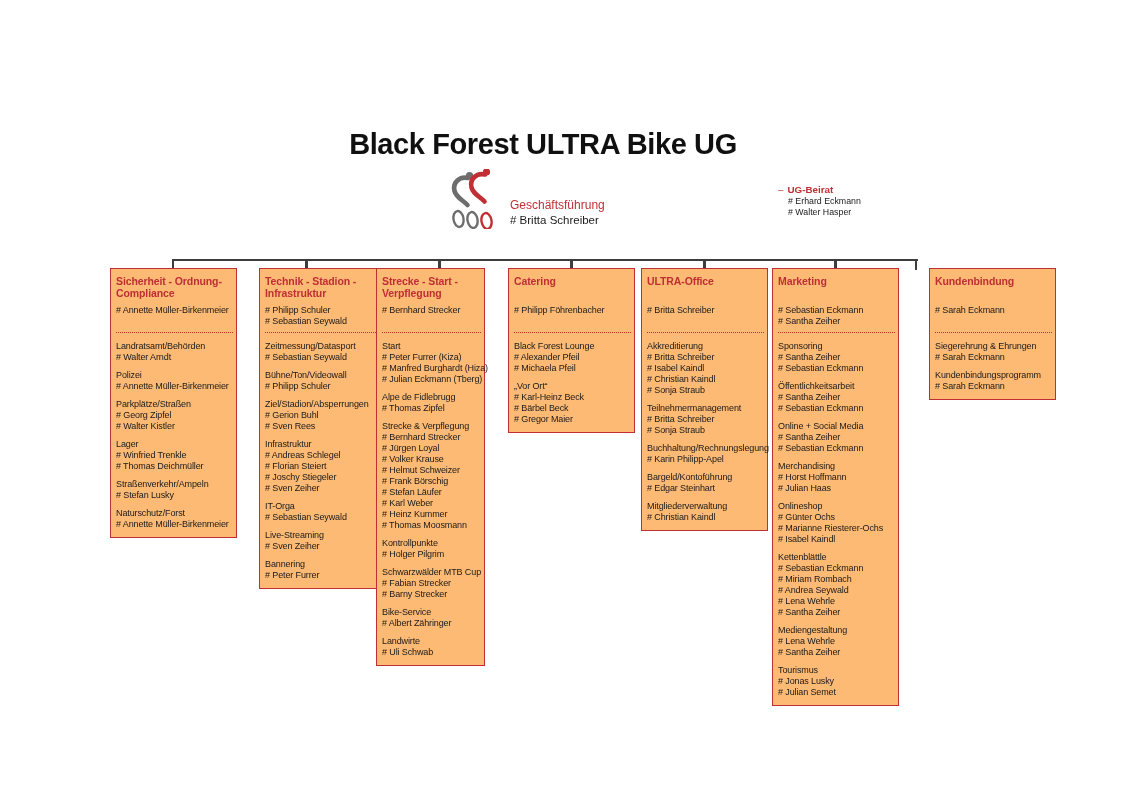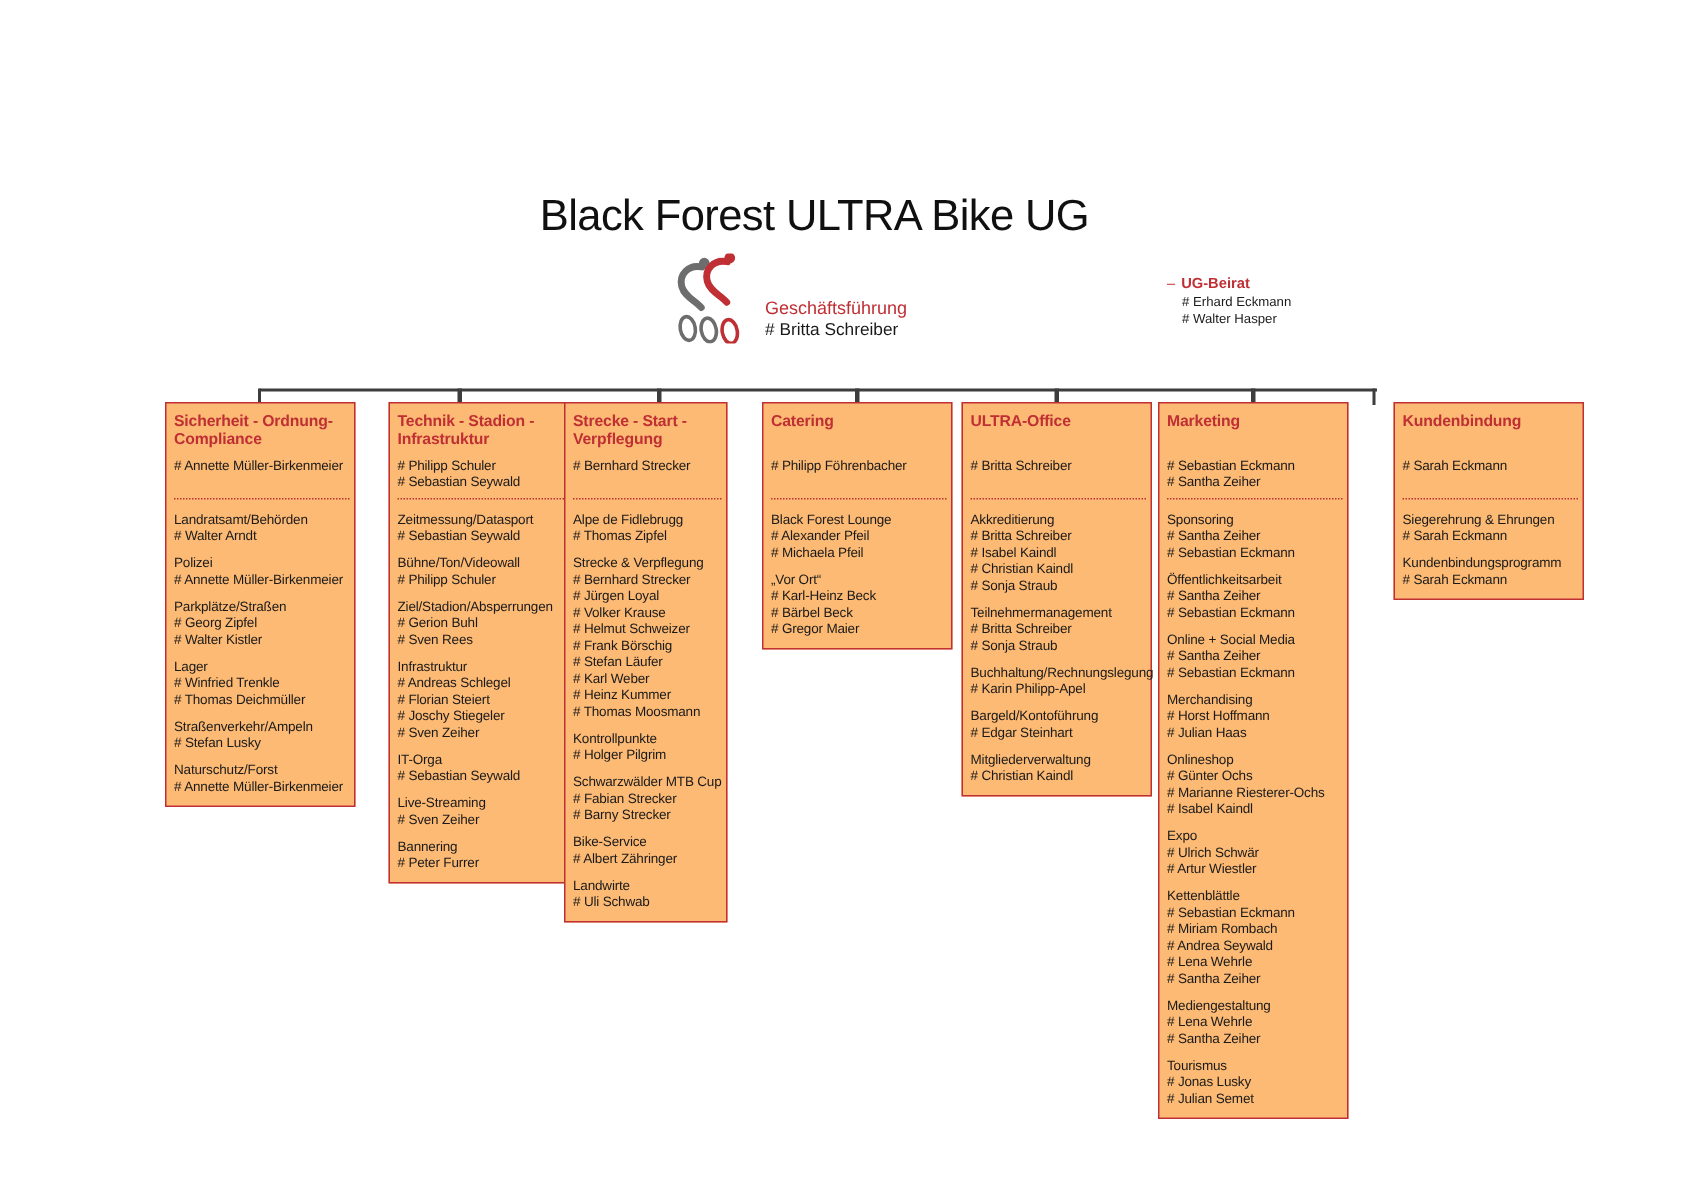--- a/index.html
+++ b/index.html
@@ -8,21 +8,21 @@
     --line:#3d3d3d;
     --logo-gray:#6d6d6d;
   }
   html,body{margin:0;padding:0;}
   body{
     width:1131px;height:800px;background:#ffffff;position:relative;overflow:hidden;
     font-family:"Liberation Sans",sans-serif;color:var(--ink);
   }
   .page-title{
     position:absolute;top:128px;left:0;width:1086px;text-align:center;
-    font-size:29px;font-weight:400;color:#101010;letter-spacing:-0.4px;white-space:nowrap;
+    font-size:29px;font-weight:700;color:#101010;letter-spacing:-0.4px;white-space:nowrap;
   }
   
   .gf{position:absolute;left:447px;top:169px;display:flex;gap:9px;}
   .gf-text{padding-top:13px;}
   .gf-label{color:var(--red);font-size:12px;font-weight:400;line-height:14px;margin-top:16px;}
   .gf-member{font-size:11.5px;line-height:13px;margin-top:2px;}
   
   .beirat{position:absolute;left:778px;top:184px;}
   .beirat-label{color:var(--red);font-size:9.8px;font-weight:700;line-height:11px;white-space:nowrap;}
   .beirat-label .dash{margin-right:4px;font-weight:400;}
@@ -167,20 +167,26 @@
       </div>
     </div>
     <div class="box" style="left: 376px; width: 109px;">
       <div class="box-title">Strecke - Start -
 Verpflegung</div>
       <div class="box-heads">
         <div class="txt"># Bernhard Strecker</div>
       </div>
       <div class="sep"></div>
       <div class="section">
+        <div class="txt">Start</div>
+        <div class="txt"># Peter Furrer (Kiza)</div>
+        <div class="txt"># Manfred Burghardt (Hiza)</div>
+        <div class="txt"># Julian Eckmann (Tberg)</div>
+      </div>
+      <div class="section">
         <div class="txt">Alpe de Fidlebrugg</div>
         <div class="txt"># Thomas Zipfel</div>
       </div>
       <div class="section">
         <div class="txt">Strecke &amp; Verpflegung</div>
         <div class="txt"># Bernhard Strecker</div>
         <div class="txt"># Jürgen Loyal</div>
         <div class="txt"># Volker Krause</div>
         <div class="txt"># Helmut Schweizer</div>
         <div class="txt"># Frank Börschig</div>
@@ -283,25 +289,20 @@
         <div class="txt"># Horst Hoffmann</div>
         <div class="txt"># Julian Haas</div>
       </div>
       <div class="section">
         <div class="txt">Onlineshop</div>
         <div class="txt"># Günter Ochs</div>
         <div class="txt"># Marianne Riesterer-Ochs</div>
         <div class="txt"># Isabel Kaindl</div>
       </div>
       <div class="section">
-        <div class="txt">Expo</div>
-        <div class="txt"># Ulrich Schwär</div>
-        <div class="txt"># Artur Wiestler</div>
-      </div>
-      <div class="section">
         <div class="txt">Kettenblättle</div>
         <div class="txt"># Sebastian Eckmann</div>
         <div class="txt"># Miriam Rombach</div>
         <div class="txt"># Andrea Seywald</div>
         <div class="txt"># Lena Wehrle</div>
         <div class="txt"># Santha Zeiher</div>
       </div>
       <div class="section">
         <div class="txt">Mediengestaltung</div>
         <div class="txt"># Lena Wehrle</div>

